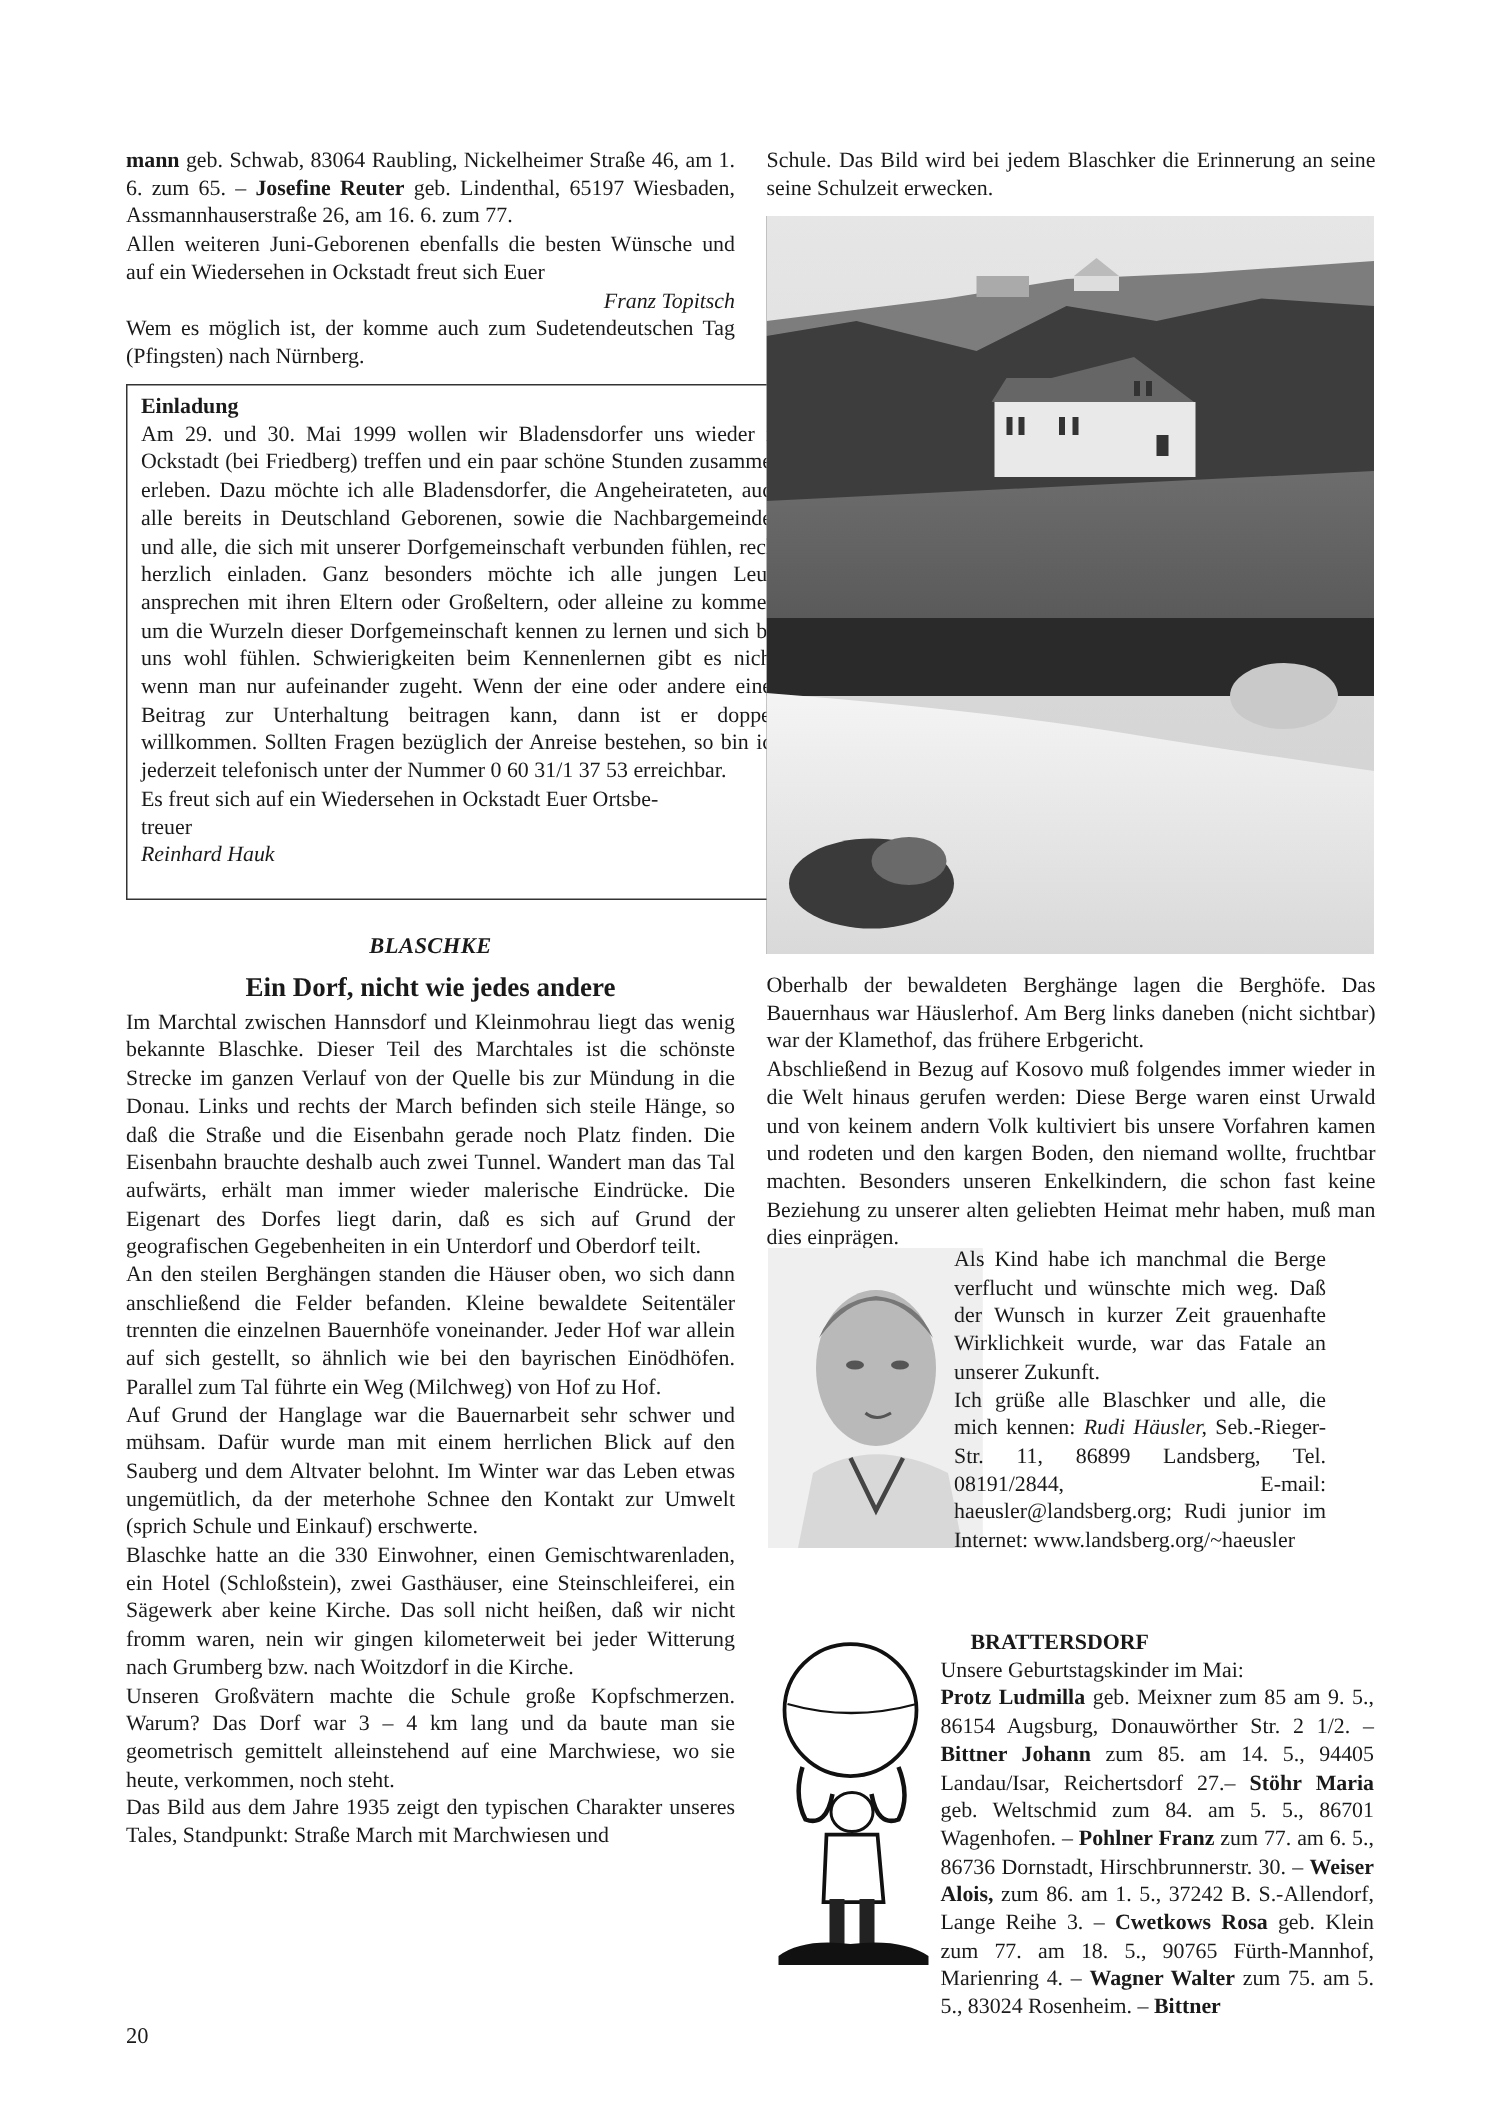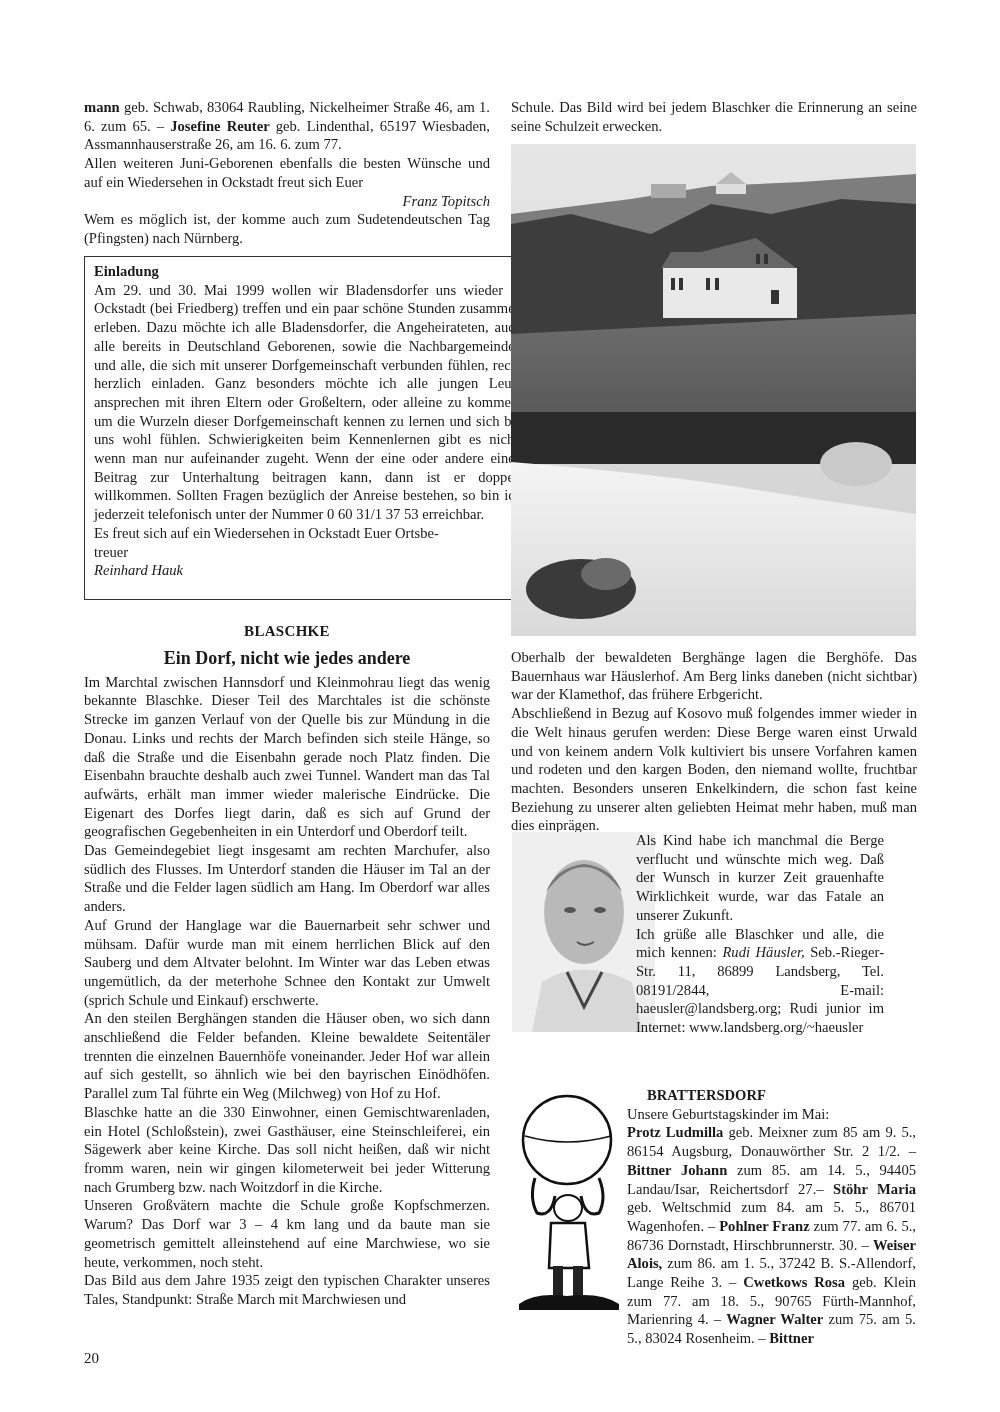--- a/index.html
+++ b/index.html
@@ -8,21 +8,21 @@
   .col { position: absolute; font-size: 14.6px; line-height: 18.7px; text-align: justify; }
   .col-left { left: 84px; width: 406px; }
   .col-right { left: 511px; width: 406px; }
   p { margin: 0; }
   b { font-weight: bold; }
   i { font-style: italic; }
   .sig { text-align: right; font-style: italic; }
   .box { position: absolute; left: 84px; top: 256px; width: 404px; height: 344px;
          border: 1.5px solid #333; box-sizing: border-box; padding: 5px 9px 0 9px; }
   .box-title { font-weight: bold; }
-  .section-label { text-align: center; font-weight: bold; font-size: 15px; margin-bottom: 4px; letter-spacing: 0.3px; }
+  .section-label { text-align: center; font-weight: bold; font-size: 15px; margin-bottom: 4px; letter-spacing: 0.3px; font-style: italic; }
   .headline { text-align: center; font-weight: bold; font-size: 18px; line-height: 26px; margin-bottom: 2px; }
   .photo { position: absolute; background: #7a7a7a; overflow: hidden; }
   .page-number { position: absolute; left: 84px; top: 1350px; font-size: 15px; }
 </style>
 </head>
 <body>
 
 <div class="col col-left" style="top:98px;">
   <p>
     <b>mann</b><span> geb. Schwab, 83064 Raubling, Nickelheimer Straße 46, am 1. 6. zum 65. – </span><b>Josefine Reuter</b><span> geb. Lindenthal, 65197 Wiesbaden, Assmannhauserstraße 26, am 16. 6. zum 77.</span>
@@ -39,23 +39,22 @@
   <div style="display:flex; justify-content:space-between;flex-direction:column;">
     <span>treuer</span>
     <i>Reinhard Hauk</i>
   </div>
 </div>
 
 <div class="col col-left" style="top:622px;">
   <div class="section-label">BLASCHKE</div>
   <div class="headline">Ein Dorf, nicht wie jedes andere</div>
   <p>Im Marchtal zwischen Hannsdorf und Kleinmohrau liegt das wenig bekannte Blaschke. Dieser Teil des Marchtales ist die schönste Strecke im ganzen Verlauf von der Quelle bis zur Mündung in die Donau. Links und rechts der March befinden sich steile Hänge, so daß die Straße und die Eisenbahn gerade noch Platz finden. Die Eisenbahn brauchte deshalb auch zwei Tunnel. Wandert man das Tal aufwärts, erhält man immer wieder malerische Eindrücke. Die Eigenart des Dorfes liegt darin, daß es sich auf Grund der geografischen Gegebenheiten in ein Unterdorf und Oberdorf teilt.</p>
-  <p>Das Gemeindegebiet liegt insgesamt am rechten Marchufer, also südlich des Flusses. Im Unterdorf standen die Häuser im Tal an der Straße und die Felder lagen südlich am Hang. Im Oberdorf war alles anders.</p>
+  <p>An den steilen Berghängen standen die Häuser oben, wo sich dann anschließend die Felder befanden. Kleine bewaldete Seitentäler trennten die einzelnen Bauernhöfe voneinander. Jeder Hof war allein auf sich gestellt, so ähnlich wie bei den bayrischen Einödhöfen. Parallel zum Tal führte ein Weg (Milchweg) von Hof zu Hof.</p>
   <p>Auf Grund der Hanglage war die Bauernarbeit sehr schwer und mühsam. Dafür wurde man mit einem herrlichen Blick auf den Sauberg und dem Altvater belohnt. Im Winter war das Leben etwas ungemütlich, da der meterhohe Schnee den Kontakt zur Umwelt (sprich Schule und Einkauf) erschwerte.</p>
-  <p>An den steilen Berghängen standen die Häuser oben, wo sich dann anschließend die Felder befanden. Kleine bewaldete Seitentäler trennten die einzelnen Bauernhöfe voneinander. Jeder Hof war allein auf sich gestellt, so ähnlich wie bei den bayrischen Einödhöfen. Parallel zum Tal führte ein Weg (Milchweg) von Hof zu Hof.</p>
   <p>Blaschke hatte an die 330 Einwohner, einen Gemischtwarenladen, ein Hotel (Schloßstein), zwei Gasthäuser, eine Steinschleiferei, ein Sägewerk aber keine Kirche. Das soll nicht heißen, daß wir nicht fromm waren, nein wir gingen kilometerweit bei jeder Witterung nach Grumberg bzw. nach Woitzdorf in die Kirche.</p>
   <p>Unseren Großvätern machte die Schule große Kopfschmerzen. Warum? Das Dorf war 3 – 4 km lang und da baute man sie geometrisch gemittelt alleinstehend auf eine Marchwiese, wo sie heute, verkommen, noch steht.</p>
   <p>Das Bild aus dem Jahre 1935 zeigt den typischen Charakter unseres Tales, Standpunkt: Straße March mit Marchwiesen und</p>
 </div>
 
 <div class="col col-right" style="top:98px;">
   <p>Schule. Das Bild wird bei jedem Blaschker die Erinnerung an seine seine Schulzeit erwecken.</p>
 </div>
 
 <div class="photo" style="left:511px; top:144px; width:405px; height:492px;">

